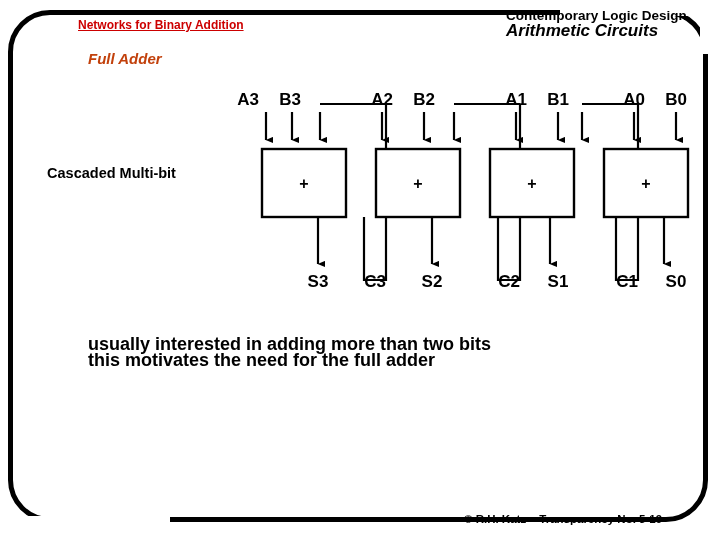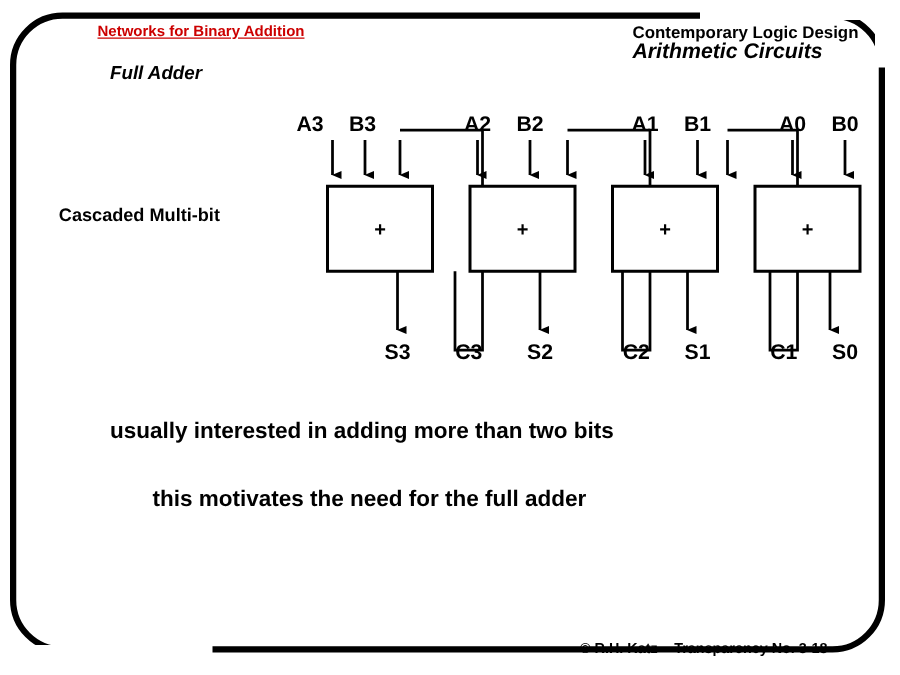--- a/index.html
+++ b/index.html
@@ -33,21 +33,21 @@
     background: #ffffff;
   }
   #mask-top-right   { left: 560px; top: 0px;   width: 160px; height: 16px; }
   #mask-right-upper { left: 700px; top: 14px;  width: 20px;  height: 40px; }
   #mask-bottom-left { left: 0px;   top: 516px; width: 170px; height: 24px; }
 
   
   #header-block {
     position: absolute;
     left: 506px;
-    top: 18px;
+    top: 8px;
     width: 210px;
     text-align: left;
   }
   #header-title-1 {
     font-size: 13.5px;
     font-weight: bold;
     color: #000000;
     line-height: 15px;
     white-space: nowrap;
     letter-spacing: 0px;
@@ -74,21 +74,21 @@
   }
 
   
   #subtitle {
     position: absolute;
     left: 88px;
     top: 50px;
     font-size: 15px;
     font-weight: bold;
     font-style: italic;
-    color: #000000;
+    color: #c2410c;
     white-space: nowrap;
   }
 
   
   #diagram-caption {
     position: absolute;
     left: 4px;
     top: 164px;
     width: 215px;
     text-align: center;
@@ -101,21 +101,21 @@
   
   .bullet-line {
     position: absolute;
     left: 88px;
     font-size: 18px;
     font-weight: bold;
     color: #000000;
     white-space: nowrap;
   }
   #bullet-0 { top: 334px; }
-  #bullet-1 { top: 389px; margin-left: 34px; }
+  #bullet-1 { top: 350px; }
 
   
   #footer {
     position: absolute;
     left: 464px;
     top: 513px;
     font-size: 11.5px;
     font-weight: bold;
     color: #000000;
     white-space: nowrap;
@@ -238,14 +238,14 @@
   <text class="sig-label" x="328" y="205" text-anchor="middle">S1</text>
   <text class="sig-label" x="397" y="205" text-anchor="middle">C1</text>
   <text class="sig-label" x="446" y="205" text-anchor="middle">S0</text>
 </svg>
 
 <div class="bullet-line" id="bullet-0">usually interested in adding more than two bits</div>
 <div class="bullet-line" id="bullet-1">this motivates the need for the full adder</div>
 
 <div id="footer">
   <span id="footer-copyright">© R.H. Katz</span>
-  <span>Transparency No. 3-18</span>
+  <span>Transparency No. 5-19</span>
 </div>
 
 </body></html>

